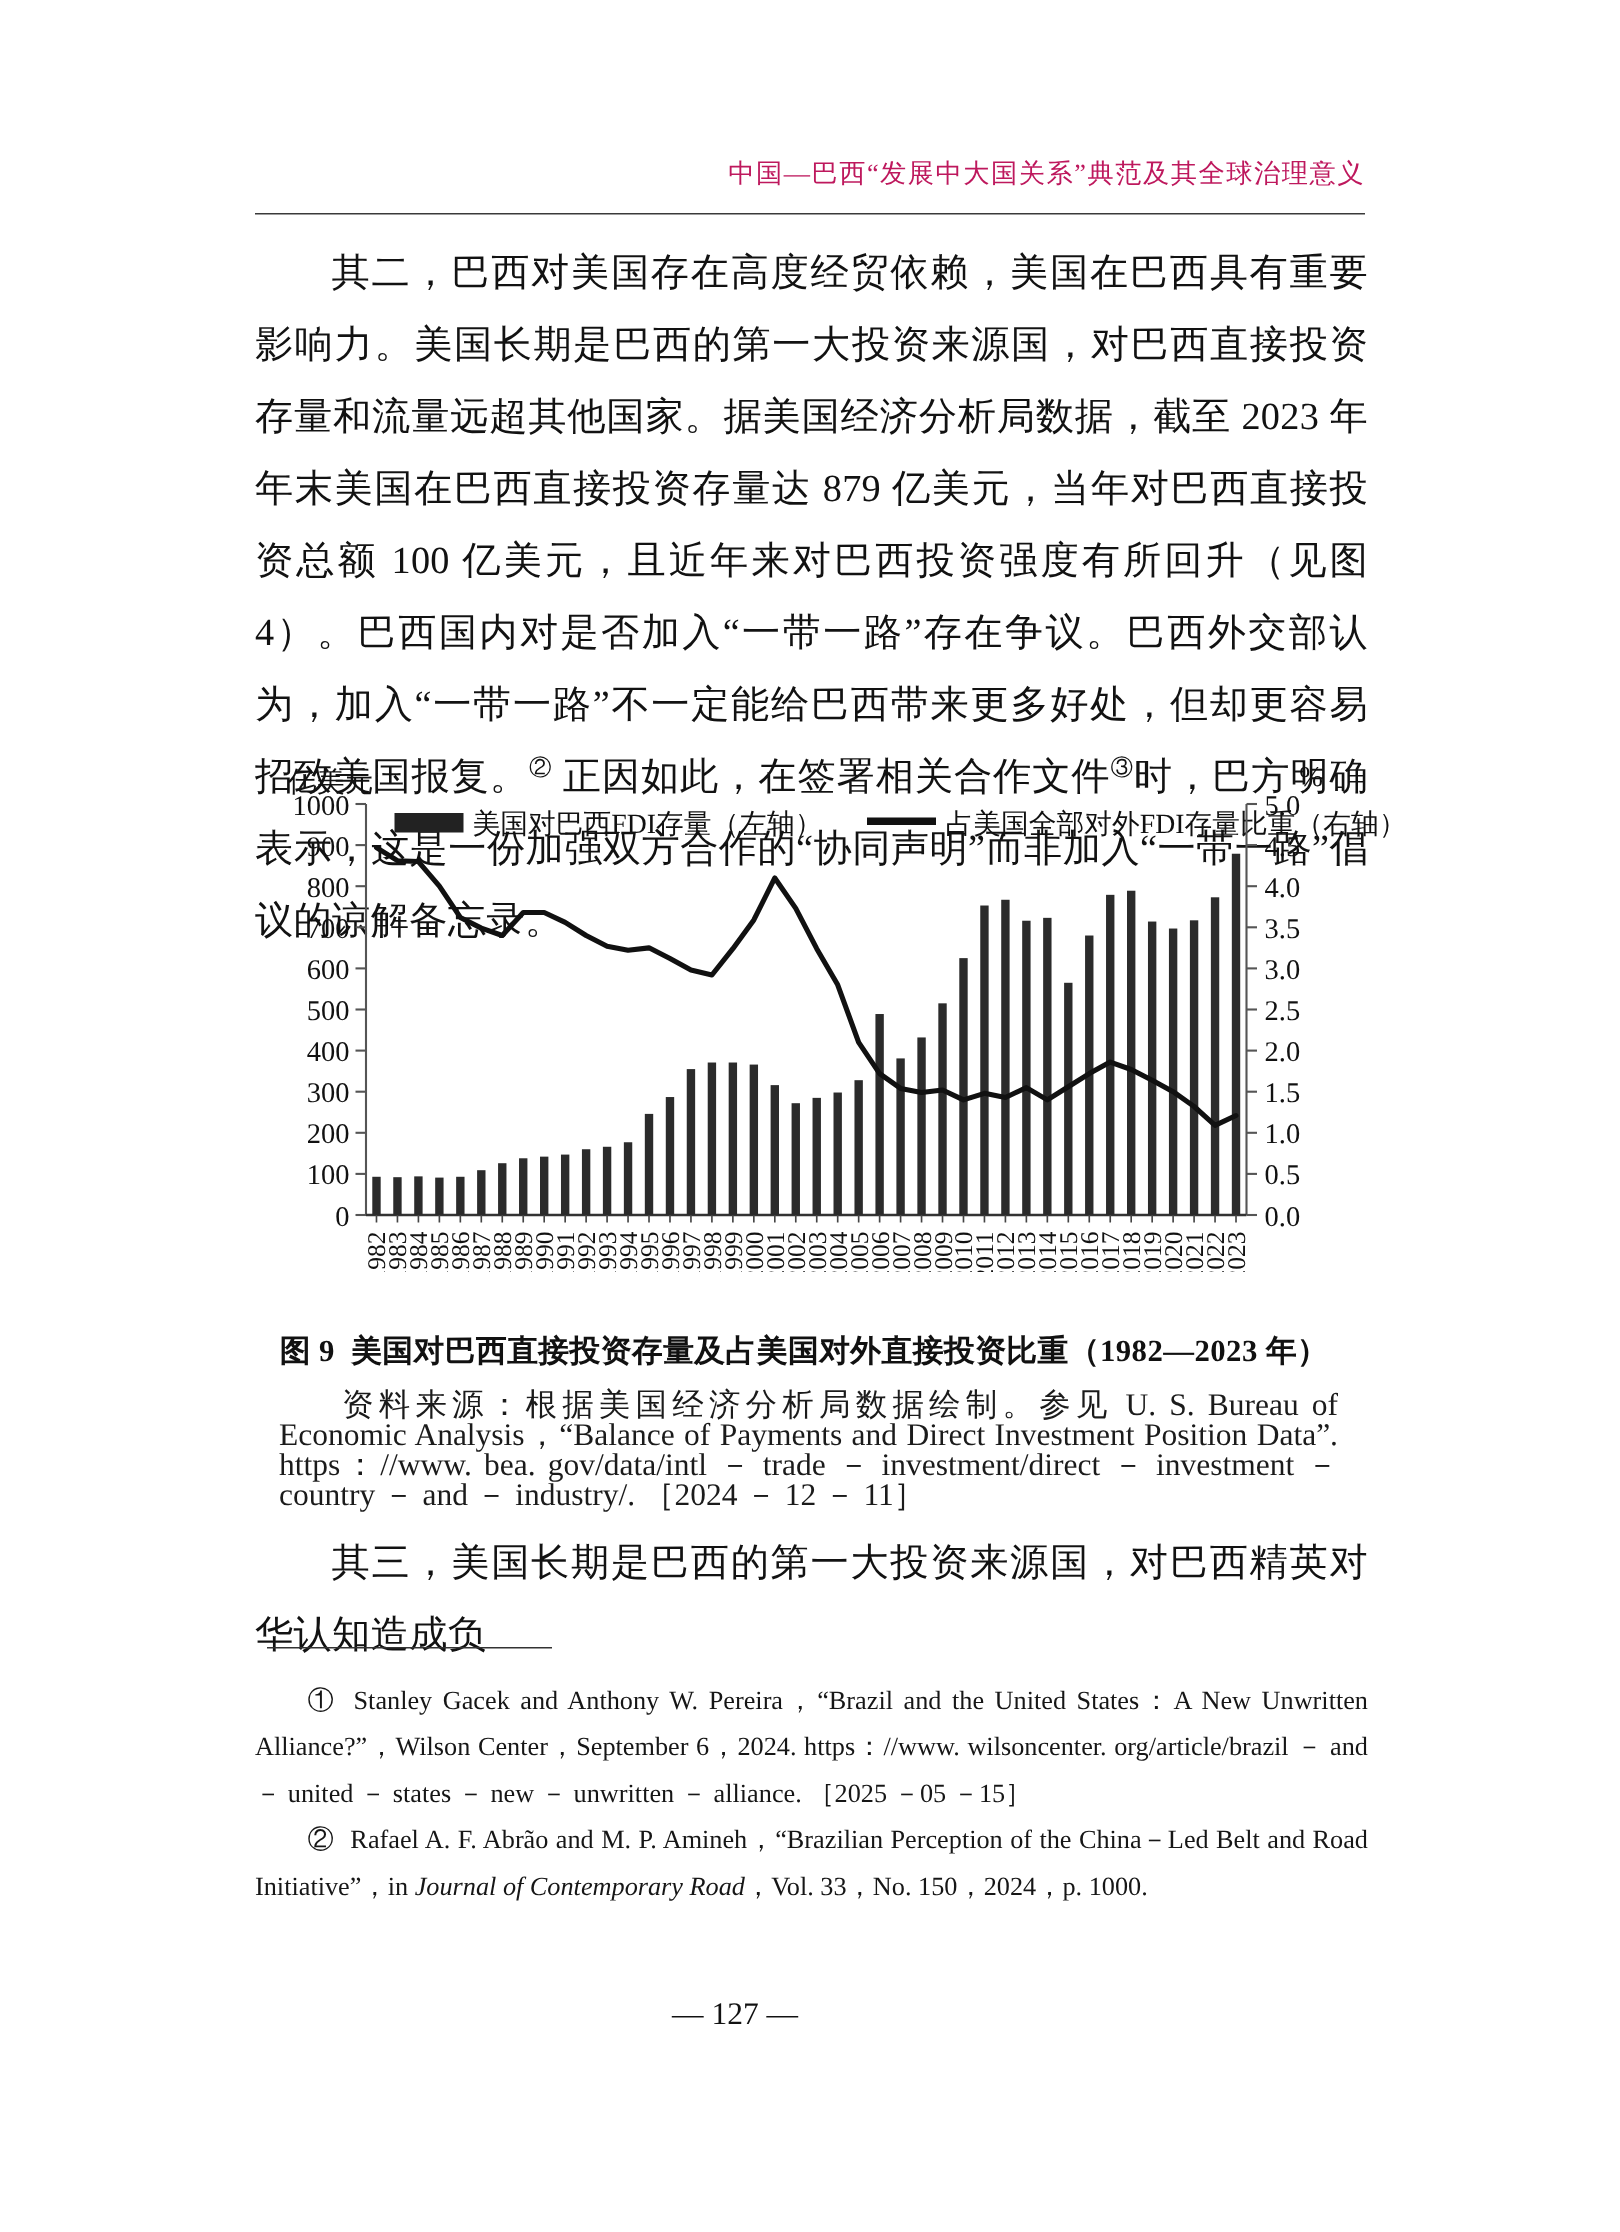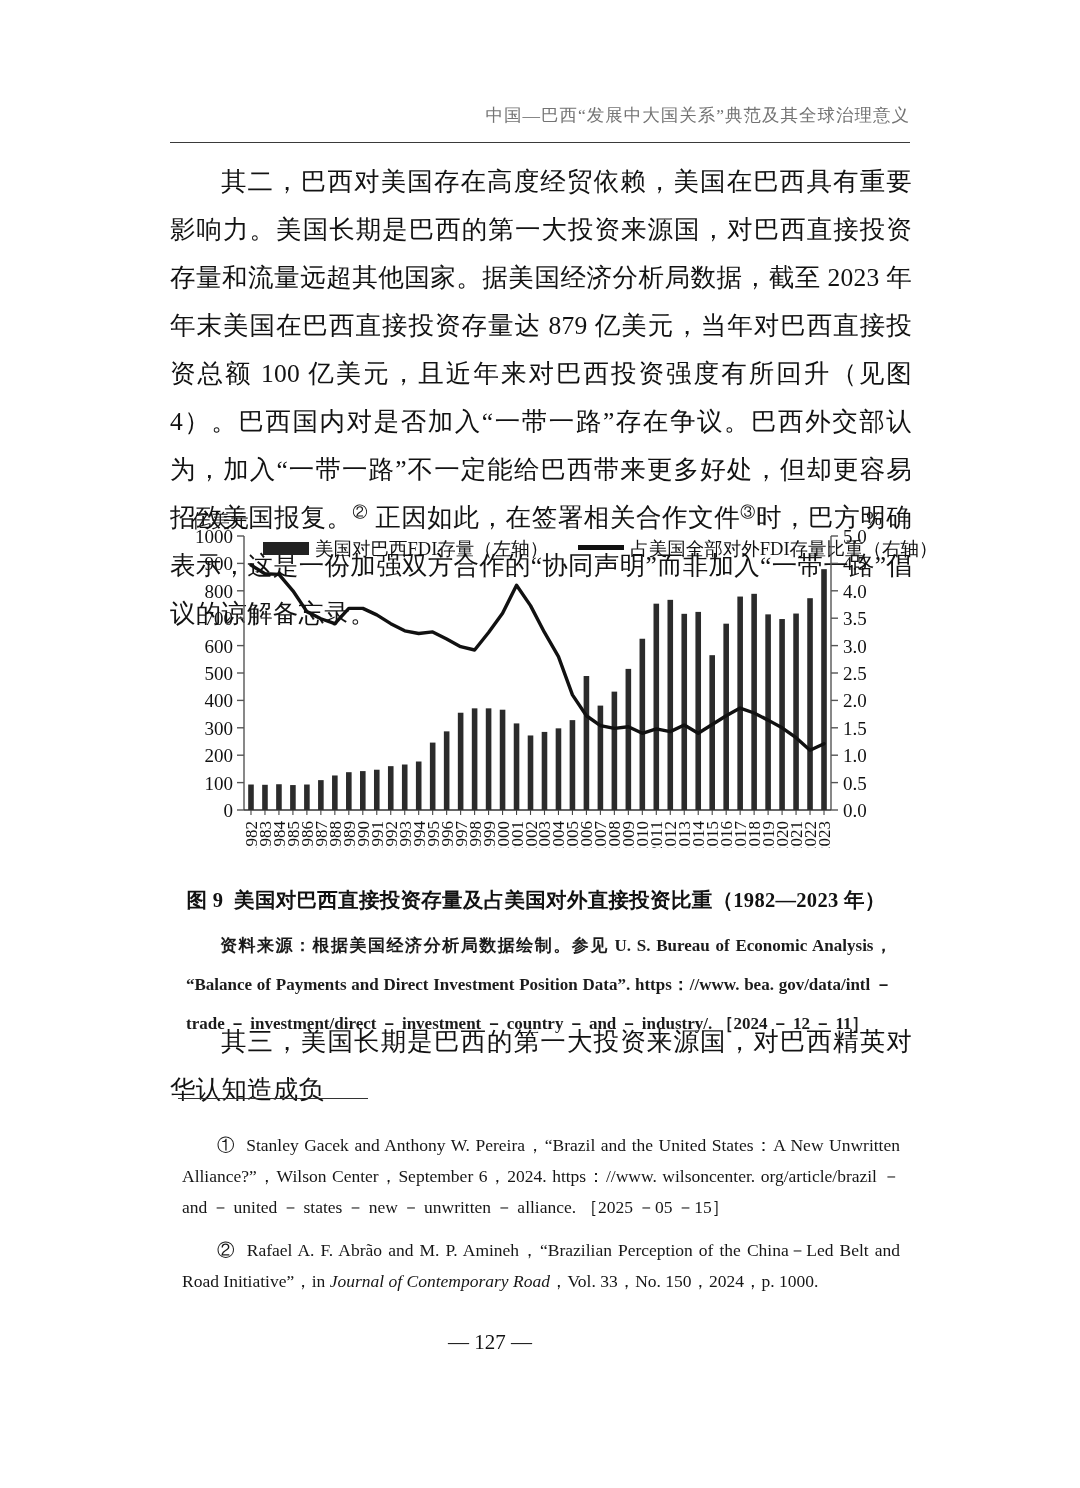--- a/index.html
+++ b/index.html
@@ -16,21 +16,21 @@
     position:absolute;inset:0;
     padding:0;
   }
 
   
   .header{
     position:absolute;left:170px;top:103px;width:740px;
     text-align:right;
     font-size:17.5px;
     letter-spacing:1px;
-    color:#737373;
+    color:#be185d;
   }
   .header-rule{
     position:absolute;left:170px;top:142px;width:740px;height:1px;
     background:#3a3a3a;
   }
 
   
   .body-block{
     position:absolute;left:170px;top:158px;width:742px;
   }
@@ -81,42 +81,41 @@
     position:absolute;left:0;top:378px;width:700px;
     text-align:center;
     font-size:20.5px;
     font-weight:bold;
     color:#111;
     letter-spacing:0.3px;
   }
   .fig-caption .yrs{font-weight:bold;}
   .fig-source{
     position:absolute;left:0;top:418px;width:706px;
-    font-size:17px;
-    line-height:39px;
+    font-size:21px;
+    line-height:20px;
     text-align:justify;
     color:#1b1b1b;
-    font-weight:bold;
   }
   .fig-source .lead{margin-left:2em;}
 
   
   .trailing{
     position:absolute;left:170px;top:1018px;width:742px;
   }
 
   
   .fn-rule{
     position:absolute;left:178px;top:1098px;width:190px;height:1px;background:#333;
   }
   .footnotes{
     position:absolute;left:170px;top:1118px;width:742px;
   }
   .footnotes p{
-    margin:12px;
+    margin:0;
     font-size:17.5px;
     line-height:31px;
     text-align:justify;
     color:#161616;
   }
   .footnotes p.en{font-family:"Liberation Serif","DejaVu Serif",serif;}
   .footnotes p .mk{margin-right:0.6em;}
   .footnotes p.idt{text-indent:2em;}
   .footnotes em{font-style:italic;}
 

